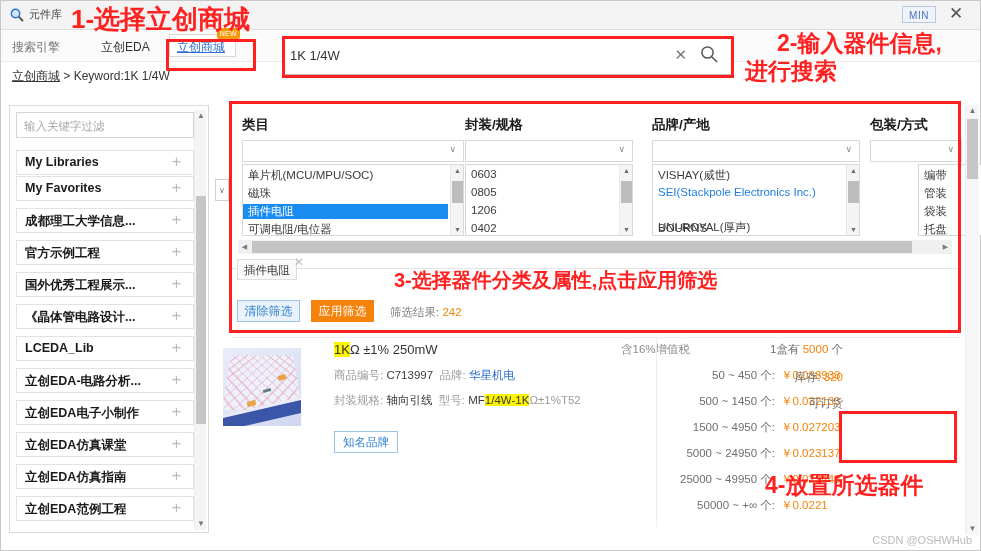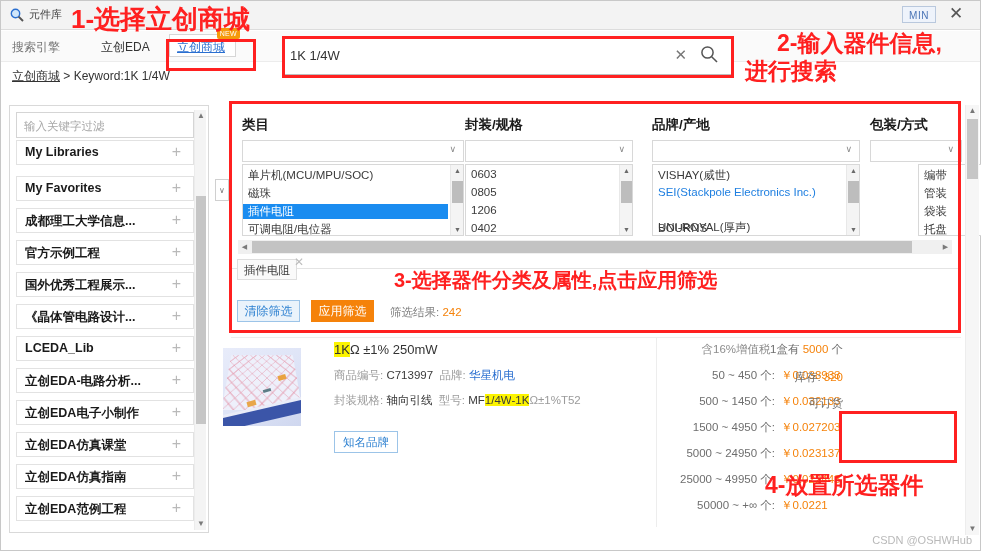--- a/index.html
+++ b/index.html
@@ -93,21 +93,21 @@
   .thumb .p2{position:absolute;left:24px;top:53px;width:9px;height:5px;background:#e8a64a;transform:rotate(-16deg);}
   .thumb .p3{position:absolute;left:40px;top:41px;width:8px;height:3px;background:#5d7d86;transform:rotate(-16deg);}
 
   .ttl{position:absolute;left:103px;top:4px;font-size:13px;color:#333;}
   .hl{background:#fcf400;}
   .meta{position:absolute;left:103px;font-size:11.5px;color:#9b9b9b;white-space:nowrap;}
   .meta .dk{color:#3a3a3a;}
   .meta .lk{color:#2a6fd0;}
   .badge{position:absolute;left:103px;top:93px;height:22px;border:1px solid #9cc4e8;background:#fff;box-sizing:border-box;padding:0 8px;font-size:11.5px;color:#2a7fd0;line-height:21px;}
 
-  .taxline{position:absolute;left:390px;top:4px;width:230px;text-align:center;font-size:11.5px;color:#8d8d8d;}
+  .taxline{position:absolute;left:390px;top:4px;width:230px;text-align:left;font-size:11.5px;color:#8d8d8d;}
   .prow{position:absolute;left:330px;width:290px;font-size:11.5px;color:#6e6e6e;text-align:right;}
   .prow .q{display:inline-block;}
   .prow .p{display:inline-block;color:#f5820a;margin-left:6px;width:70px;text-align:left;}
 
   .stk{position:absolute;right:118px;font-size:11.5px;color:#6e6e6e;text-align:right;white-space:nowrap;}
   .stk .o{color:#f5820a;}
   .vdiv{position:absolute;left:655px;top:336px;width:1px;height:190px;background:#ededed;}
   .btn-place{position:absolute;left:625px;top:82px;width:94px;height:30px;background:#f5820a;color:#fff;font-size:13px;text-align:center;line-height:30px;}
 
   
@@ -160,21 +160,21 @@
           <line x1="12.7" y1="12.7" x2="18" y2="18" stroke="#555" stroke-width="1.6"></line>
         </svg>
     </span>
   </div>
 
   <div class="leftpanel">
     <div class="filterbox">
       <span>输入关键字过滤</span>
     </div>
     <div id="libitems">
-        <div class="libitem" style="top: 34px;">
+        <div class="libitem" style="top: 44px;">
           <span class="nm">My Libraries</span>
           <span class="pl">+</span>
         </div>
         <div class="libitem" style="top: 70px;">
           <span class="nm">My Favorites</span>
           <span class="pl">+</span>
         </div>
         <div class="libitem" style="top: 102px;">
           <span class="nm">成都理工大学信息...</span>
           <span class="pl">+</span>

